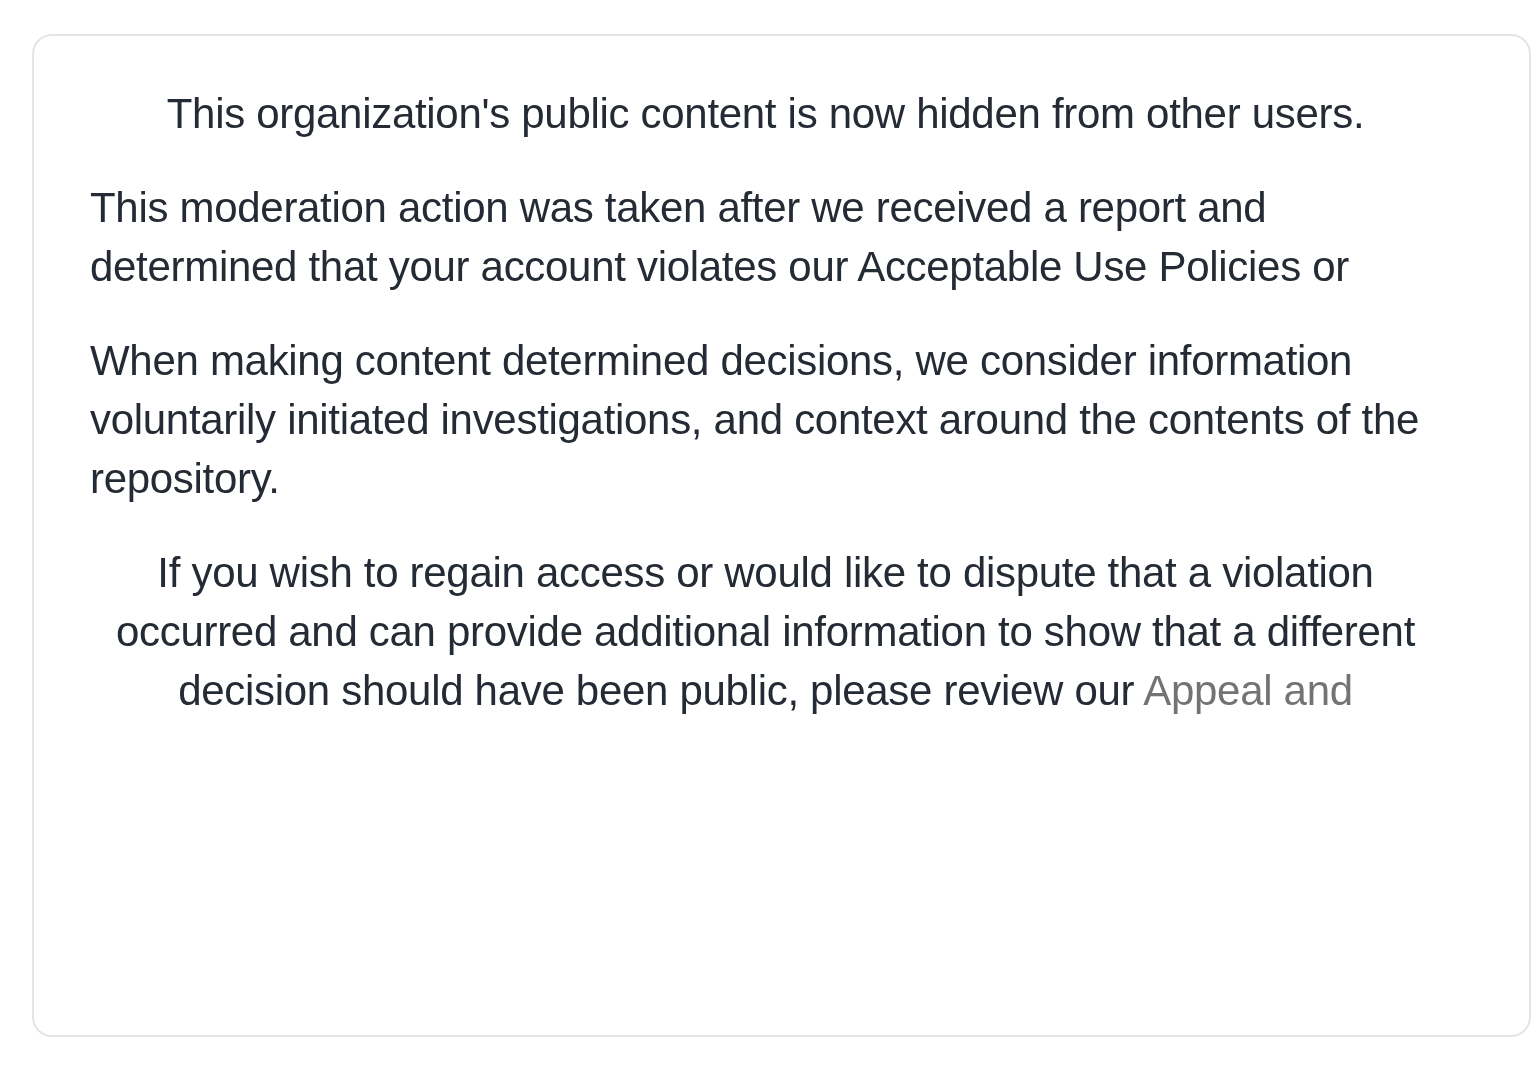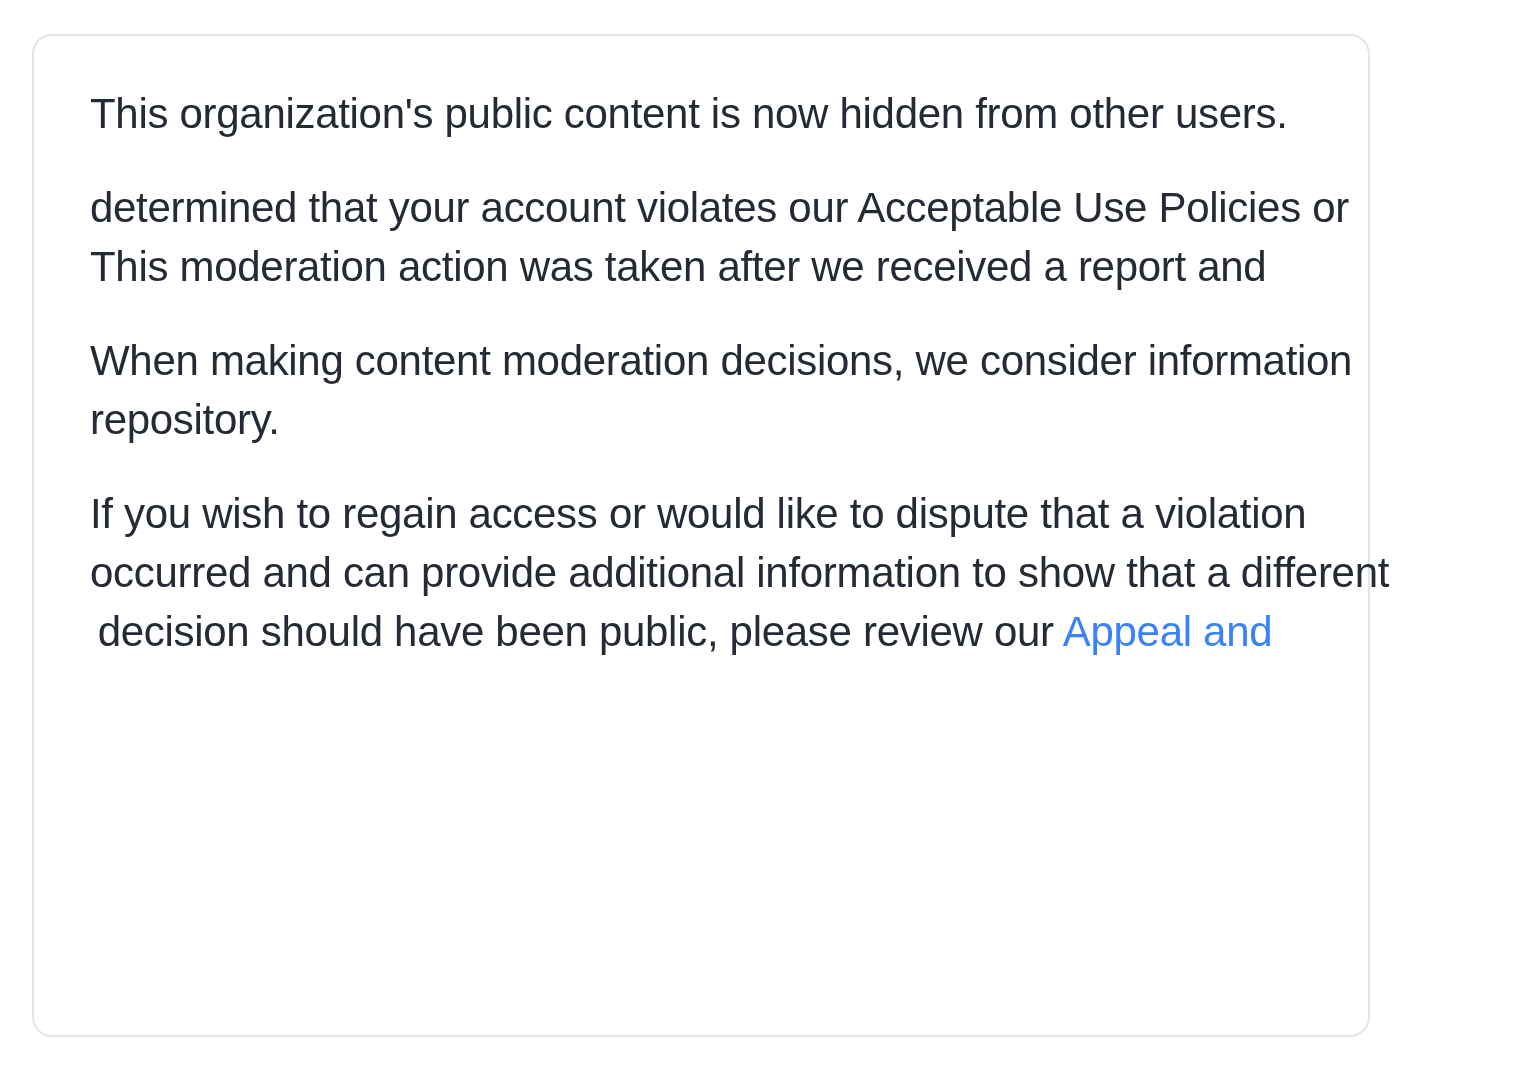--- a/index.html
+++ b/index.html
@@ -7,62 +7,63 @@
     padding: 0;
     background: #ffffff;
     width: 1534px;
     height: 1070px;
     overflow: hidden;
     font-family: "Liberation Sans", sans-serif;
   }
   .card {
     box-sizing: border-box;
     margin: 34px 36px 33px 32px;
-    width: 1338px;
+    width: 1499px;
     min-height: 1003px;
     background: #ffffff;
     border: 2px solid #e3e5ea;
     border-radius: 20px;
     padding: 48px 88px 78px 56px;
   }
   .para {
     margin: 0 0 35px 0;
     font-size: 42px;
     line-height: 59px;
     letter-spacing: -0.3px;
     color: #252b34;
   }
   .para:last-child { margin-bottom: 0; }
   .para.center { text-align: center; }
   .line {
     display: block;
     white-space: nowrap;
   }
   .link {
-    color: #3b82f6;
+    color: #737373;
     text-decoration: none;
     cursor: pointer;
   }
 </style>
 </head>
 <body>
 
 <div class="card">
 
   <p class="para center">
     <span class="line">This organization's public content is now hidden from other users.</span>
   </p>
 
   <p class="para">
+    <span class="line">This moderation action was taken after we received a report and</span>
     <span class="line">determined that your account violates our Acceptable Use Policies or</span>
-    <span class="line">This moderation action was taken after we received a report and</span>
   </p>
 
   <p class="para">
-    <span class="line">When making content moderation decisions, we consider information</span>
+    <span class="line">When making content determined decisions, we consider information</span>
+    <span class="line">voluntarily initiated investigations, and context around the contents of the</span>
     <span class="line">repository.</span>
   </p>
 
   <p class="para center">
     <span class="line">If you wish to regain access or would like to dispute that a violation</span>
     <span class="line">occurred and can provide additional information to show that a different</span>
     <span class="line">
       <span>decision should have been public, please review our </span><a class="link" href="#">Appeal and</a>
     </span>
   </p>

